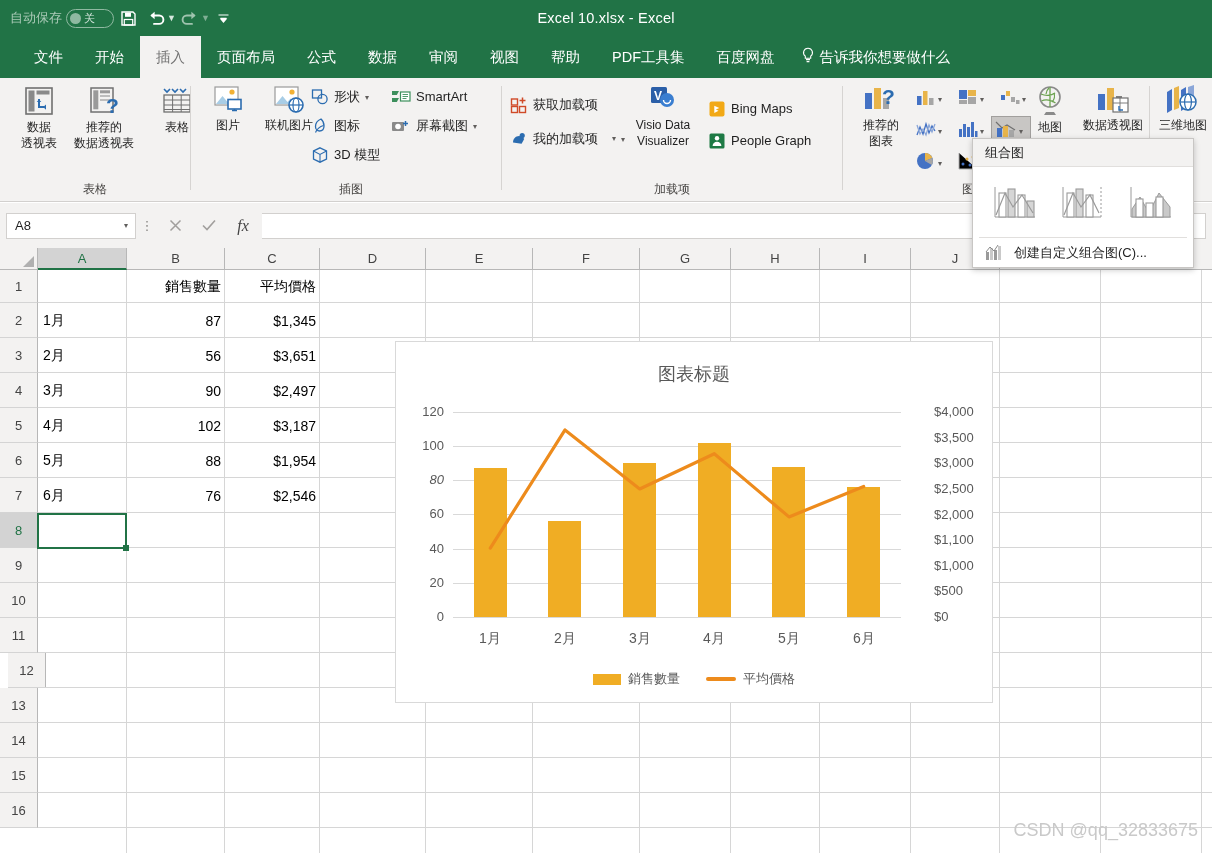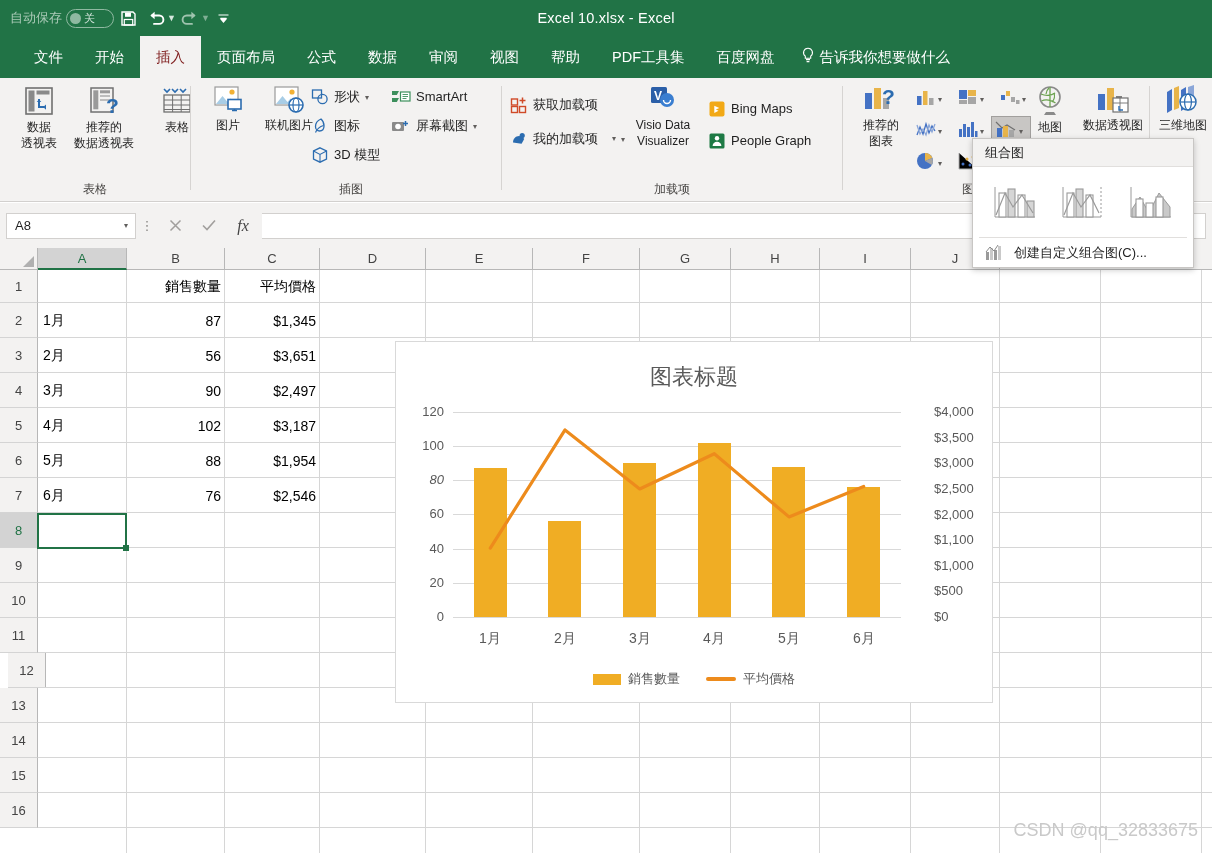--- a/index.html
+++ b/index.html
@@ -38,21 +38,21 @@
 
   
   .tabbar {
     position: absolute; left: 0; top: 36px; width: 1212px; height: 42px;
     background: #217346; display: flex; align-items: center; padding-left: 18px;
   }
   .tab {
     height: 42px; padding: 0 16px; display: flex; align-items: center;
     color: #fff; font-size: 14.5px; white-space: nowrap;
   }
-  .tab.active { background: #f3f2f1; color: #7f1d1d; }
+  .tab.active { background: #f3f2f1; color: #737373; }
   .tellme {
     display: flex; align-items: center; gap: 5px; color: #fff;
     font-size: 14.5px; height: 42px; padding: 0 10px; white-space: nowrap;
   }
 
   
   .ribbon {
     position: absolute; left: 0; top: 78px; width: 1212px; height: 124px;
     background: #f3f2f1; border-bottom: 1px solid #d2d0ce;
   }
@@ -165,21 +165,21 @@
     width: 6px; height: 6px; background: #217346;
   }
 
   
   .chart {
     position: absolute; left: 395px; top: 341px; width: 598px; height: 362px;
     background: #fff; border: 1px solid #d9d9d9; z-index: 20;
   }
   .chart-title {
     position: absolute; left: 0; top: 20px; width: 100%; text-align: center;
-    font-size: 22px; color: #595959;
+    font-size: 18px; color: #595959;
   }
   .plot { position: absolute; left: 57px; top: 70px; width: 448px; height: 205px; }
   .gridline { position: absolute; left: 0; width: 100%; height: 1px; background: #d9d9d9; }
   .ytick {
     position: absolute; right: 548px; width: 48px; text-align: right;
     font-size: 13px; color: #595959; transform: translateY(-8px);
   }
   .ytick2 {
     position: absolute; left: 538px; width: 70px; text-align: left;
     font-size: 13px; color: #595959; transform: translateY(-8px);

